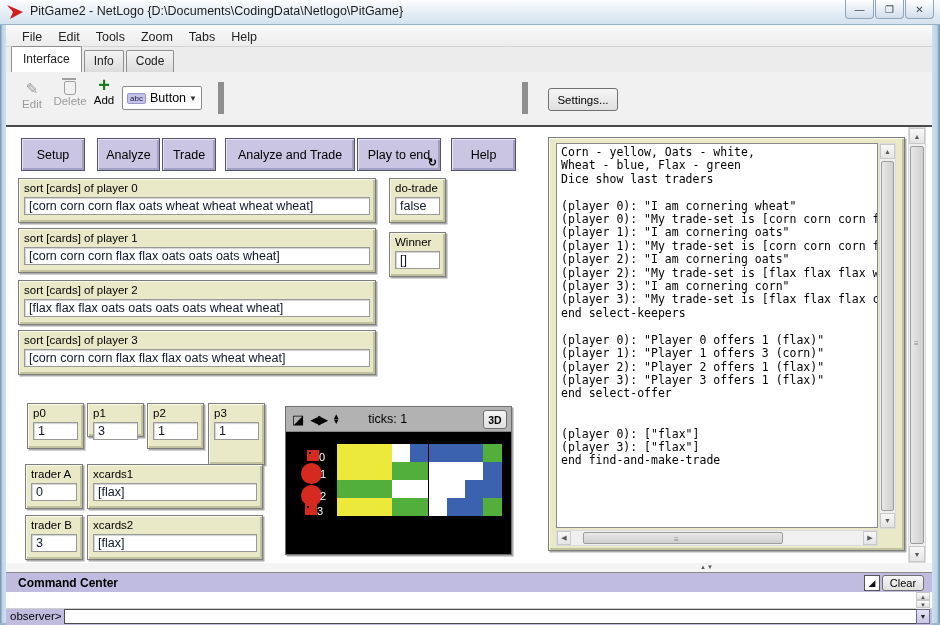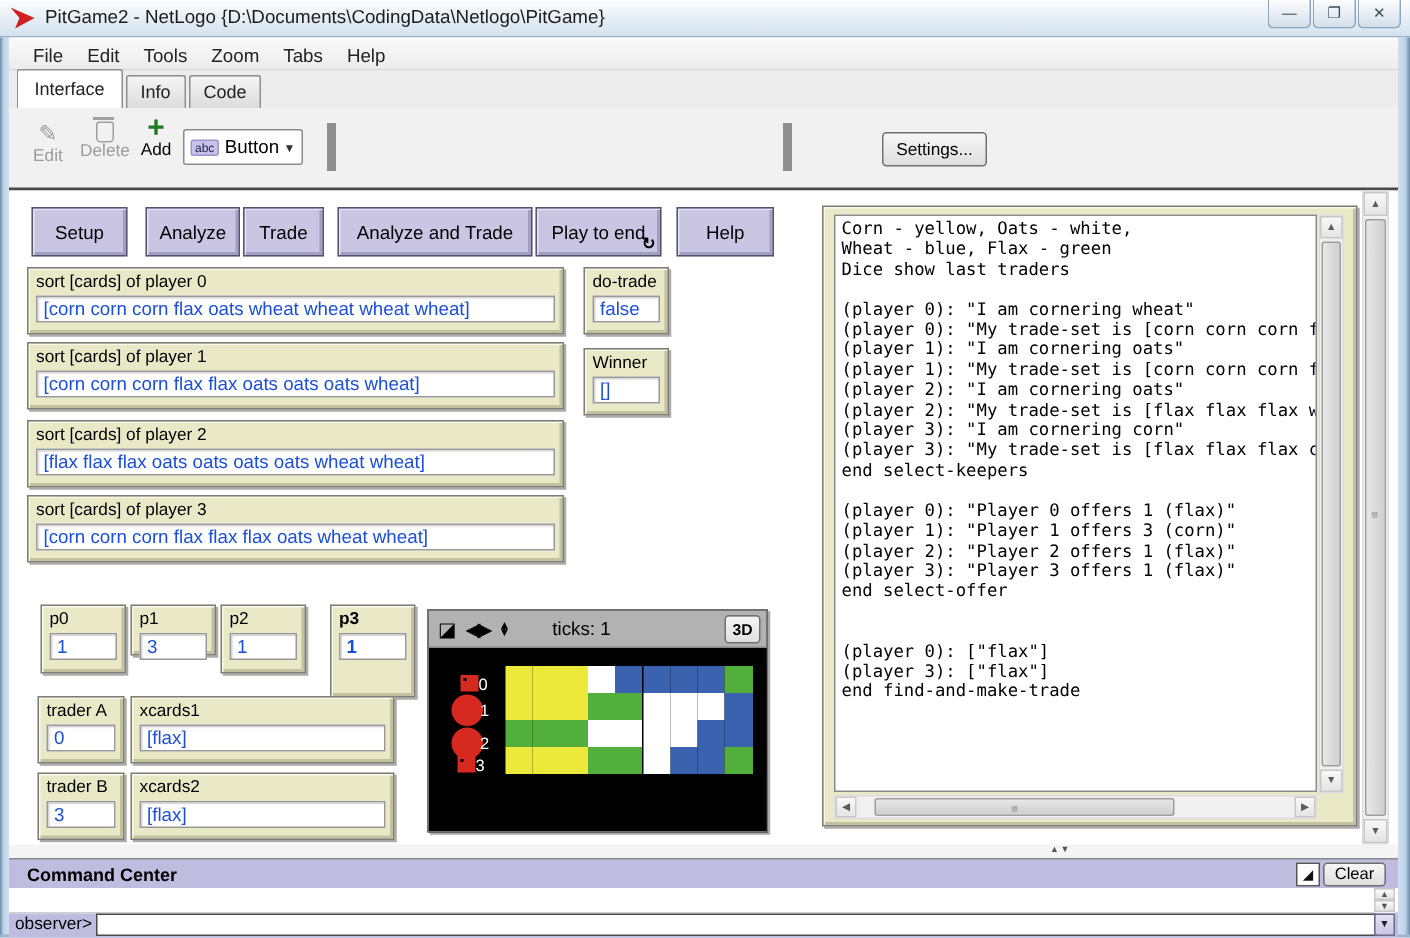--- a/index.html
+++ b/index.html
@@ -65,21 +65,21 @@
   .nlbtn { position:absolute; background:#c9c5e3; border:1px solid #54546e;
     box-shadow:inset 1px 1px 0 #e7e5f4, inset -2px -2px 0 #a29ec4;
     display:flex; align-items:center; justify-content:center; font-size:12.5px; color:#000; }
   .forever-glyph { position:absolute; right:3px; bottom:1px; font-size:11px; font-weight:bold; }
 
   
   .mon { position:absolute; background:#e9e9c8; border:1px solid #7d7d7d; padding:3px 5px;
     box-shadow:inset 1px 1px 0 #f9f9ea, inset -2px -2px 0 #c2c29e, 1.5px 1.5px 0 #aaa; }
   .mlabel { font-size:11.5px; color:#000; white-space:nowrap; overflow:hidden; }
   .mvalue { background:#fff; border:1px solid #999; box-shadow:inset 1px 1px 1px rgba(0,0,0,.18);
-    font-size:12.5px; color:#1d4ed8; padding:1px 4px; margin-top:3px; height:18px;
+    font-size:12.5px; color:#0f172a; padding:1px 4px; margin-top:3px; height:18px;
     white-space:nowrap; overflow:hidden; }
 
   
   .view { position:absolute; left:285px; top:406px; width:227px; height:149px;
     border:1px solid #6e6e6e; background:#000; box-shadow:1.5px 1.5px 0 #aaa; }
   .view-header { position:absolute; left:0; top:0; width:100%; height:25px; background:#b2b2b2;
     display:flex; align-items:center; border-bottom:1px solid #888; }
   .view-icon { color:#000; font-size:13px; margin-left:6px; }
   .updown-icon { display:flex; flex-direction:column; line-height:5px; font-size:8px; margin-left:6px; }
   .ticks-label { font-size:12.5px; color:#000; margin-left:28px; }
@@ -197,21 +197,21 @@
     <div class="slider-label">normal speed</div>
     <div class="checkbox">
         <span>✓</span>
       </div>
     <div class="cb-label">view updates</div>
     <div class="win-combo" style="left:421px;top:100px;width:73px;height:20px;">
       <span>on ticks</span>
       <span style="font-size:8px;color:#333;">▼</span>
     </div>
     <div class="tool-sep" style="left:516px;"></div>
-    <div class="win-btn" style="left:542px;top:16px;width:70px;height:23px;margin-left:40px;">
+    <div class="win-btn" style="left:542px;top:16px;width:70px;height:23px;">
       <span>Settings...</span>
     </div>
   </div>
 
   <div class="canvas">
 
     <div class="nlbtn" style="left:15px;top:11px;width:64px;height:33px;">
         <span>Setup</span>
       </div>
     <div class="nlbtn" style="left:91px;top:11px;width:63px;height:33px;">
@@ -261,21 +261,21 @@
       <div class="mvalue">1</div>
     </div>
     <div class="mon" style="left:81px;top:276px;width:57px;height:34px;">
       <div class="mlabel">p1</div>
       <div class="mvalue">3</div>
     </div>
     <div class="mon" style="left:141px;top:276px;width:57px;height:46px;">
       <div class="mlabel">p2</div>
       <div class="mvalue">1</div>
     </div>
-    <div class="mon" style="left:214px;top:276px;width:57px;height:62px;font-weight:bold;">
+    <div class="mon" style="left:202px;top:276px;width:57px;height:62px;">
       <div class="mlabel">p3</div>
       <div class="mvalue">1</div>
     </div>
 
     <div class="mon" style="left:19px;top:337px;width:58px;height:45px;">
       <div class="mlabel">trader A</div>
       <div class="mvalue">0</div>
     </div>
     <div class="mon" style="left:81px;top:337px;width:176px;height:45px;">
       <div class="mlabel">xcards1</div>

